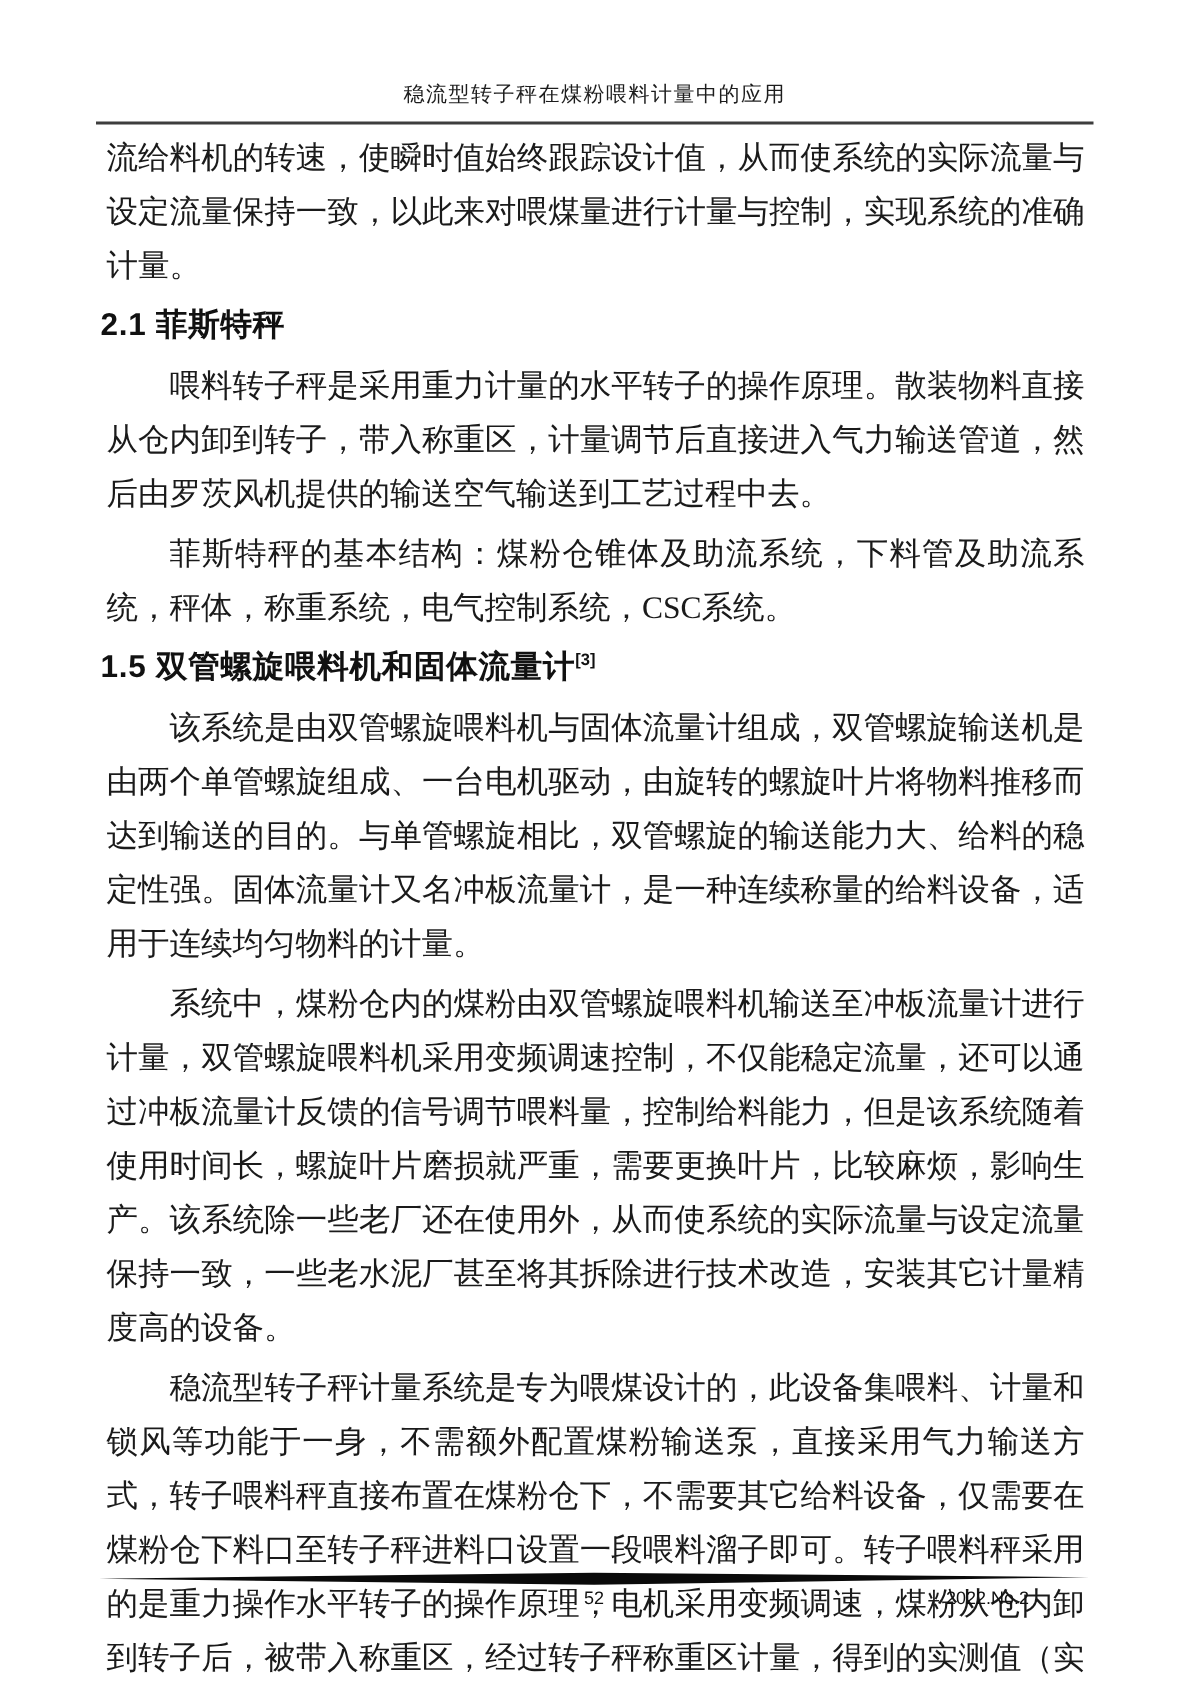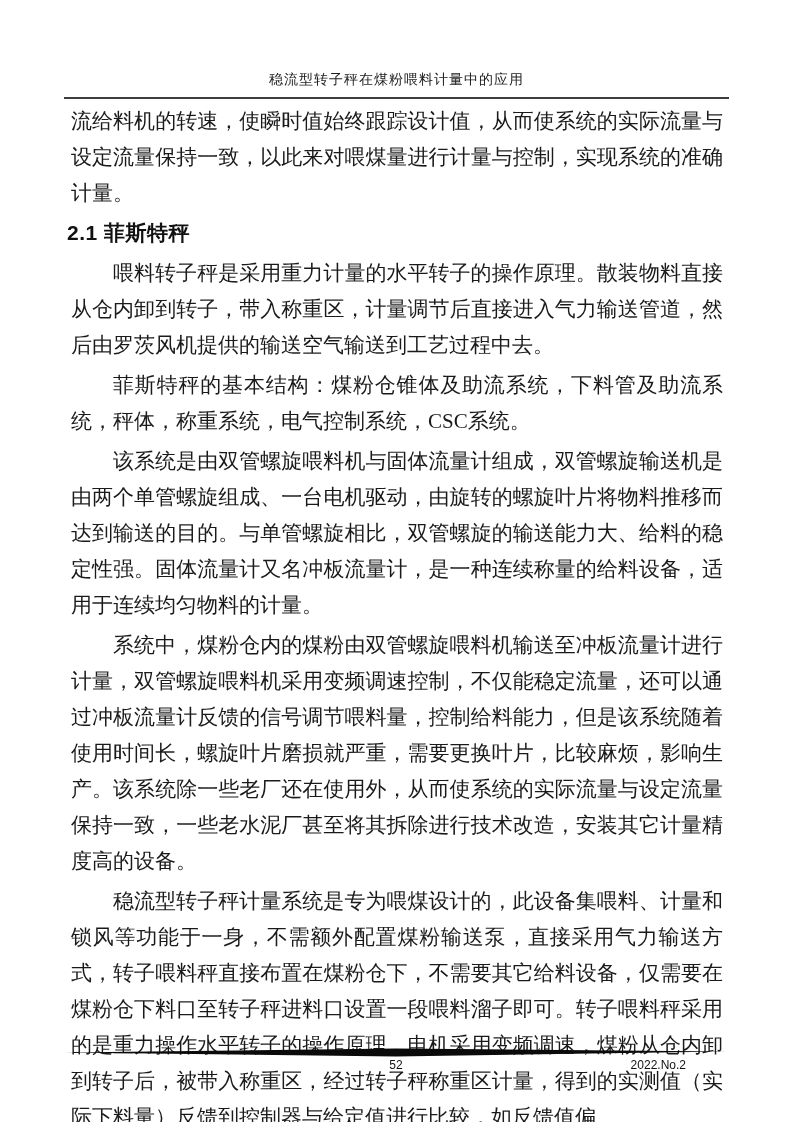--- a/index.html
+++ b/index.html
@@ -8,21 +8,21 @@
     background:#ffffff;
     font-family:"Liberation Serif","DejaVu Serif",serif;
     color:#1a1a1a;
     position:relative;
     overflow:hidden;
   }
   .sheet{position:absolute;inset:0;background:#ffffff;}
 
   
   .running-head{
-    padding-top:70px;
+    padding-top:54px;
     text-align:center;
     font-size:14px;
     line-height:20px;
     letter-spacing:1px;
     color:#1c1c1c;
   }
   .head-rule{
     margin:7px 64px 0 64px;
     border-bottom:2px solid #3d3d3d;
     height:0;
@@ -93,20 +93,21 @@
   <div class="body-text">
 
     <p>流给料机的转速，使瞬时值始终跟踪设计值，从而使系统的实际流量与设定流量保持一致，以此来对喂煤量进行计量与控制，实现系统的准确计量。</p>
 
     <h2 class="section-heading"><span>2.1 菲斯特秤</span><sup></sup></h2>
 
     <p class="para-indent">喂料转子秤是采用重力计量的水平转子的操作原理。散装物料直接从仓内卸到转子，带入称重区，计量调节后直接进入气力输送管道，然后由罗茨风机提供的输送空气输送到工艺过程中去。</p>
 
     <p class="para-indent">菲斯特秤的基本结构：煤粉仓锥体及助流系统，下料管及助流系统，秤体，称重系统，电气控制系统，CSC系统。</p>
 
+    <h2 class="section-heading"><span>1.5 双管螺旋喂料机和固体流量计</span><sup>[3]</sup></h2>
 
     <p class="para-indent">该系统是由双管螺旋喂料机与固体流量计组成，双管螺旋输送机是由两个单管螺旋组成、一台电机驱动，由旋转的螺旋叶片将物料推移而达到输送的目的。与单管螺旋相比，双管螺旋的输送能力大、给料的稳定性强。固体流量计又名冲板流量计，是一种连续称量的给料设备，适用于连续均匀物料的计量。</p>
 
     <p class="para-indent">系统中，煤粉仓内的煤粉由双管螺旋喂料机输送至冲板流量计进行计量，双管螺旋喂料机采用变频调速控制，不仅能稳定流量，还可以通过冲板流量计反馈的信号调节喂料量，控制给料能力，但是该系统随着使用时间长，螺旋叶片磨损就严重，需要更换叶片，比较麻烦，影响生产。该系统除一些老厂还在使用外，从而使系统的实际流量与设定流量保持一致，一些老水泥厂甚至将其拆除进行技术改造，安装其它计量精度高的设备。</p>
 
 
     <p class="para-indent">稳流型转子秤计量系统是专为喂煤设计的，此设备集喂料、计量和锁风等功能于一身，不需额外配置煤粉输送泵，直接采用气力输送方式，转子喂料秤直接布置在煤粉仓下，不需要其它给料设备，仅需要在煤粉仓下料口至转子秤进料口设置一段喂料溜子即可。转子喂料秤采用的是重力操作水平转子的操作原理，电机采用变频调速，煤粉从仓内卸到转子后，被带入称重区，经过转子秤称重区计量，得到的实测值（实际下料量）反馈到控制器与给定值进行比较，如反馈值偏</p>
 
   </div>
 

